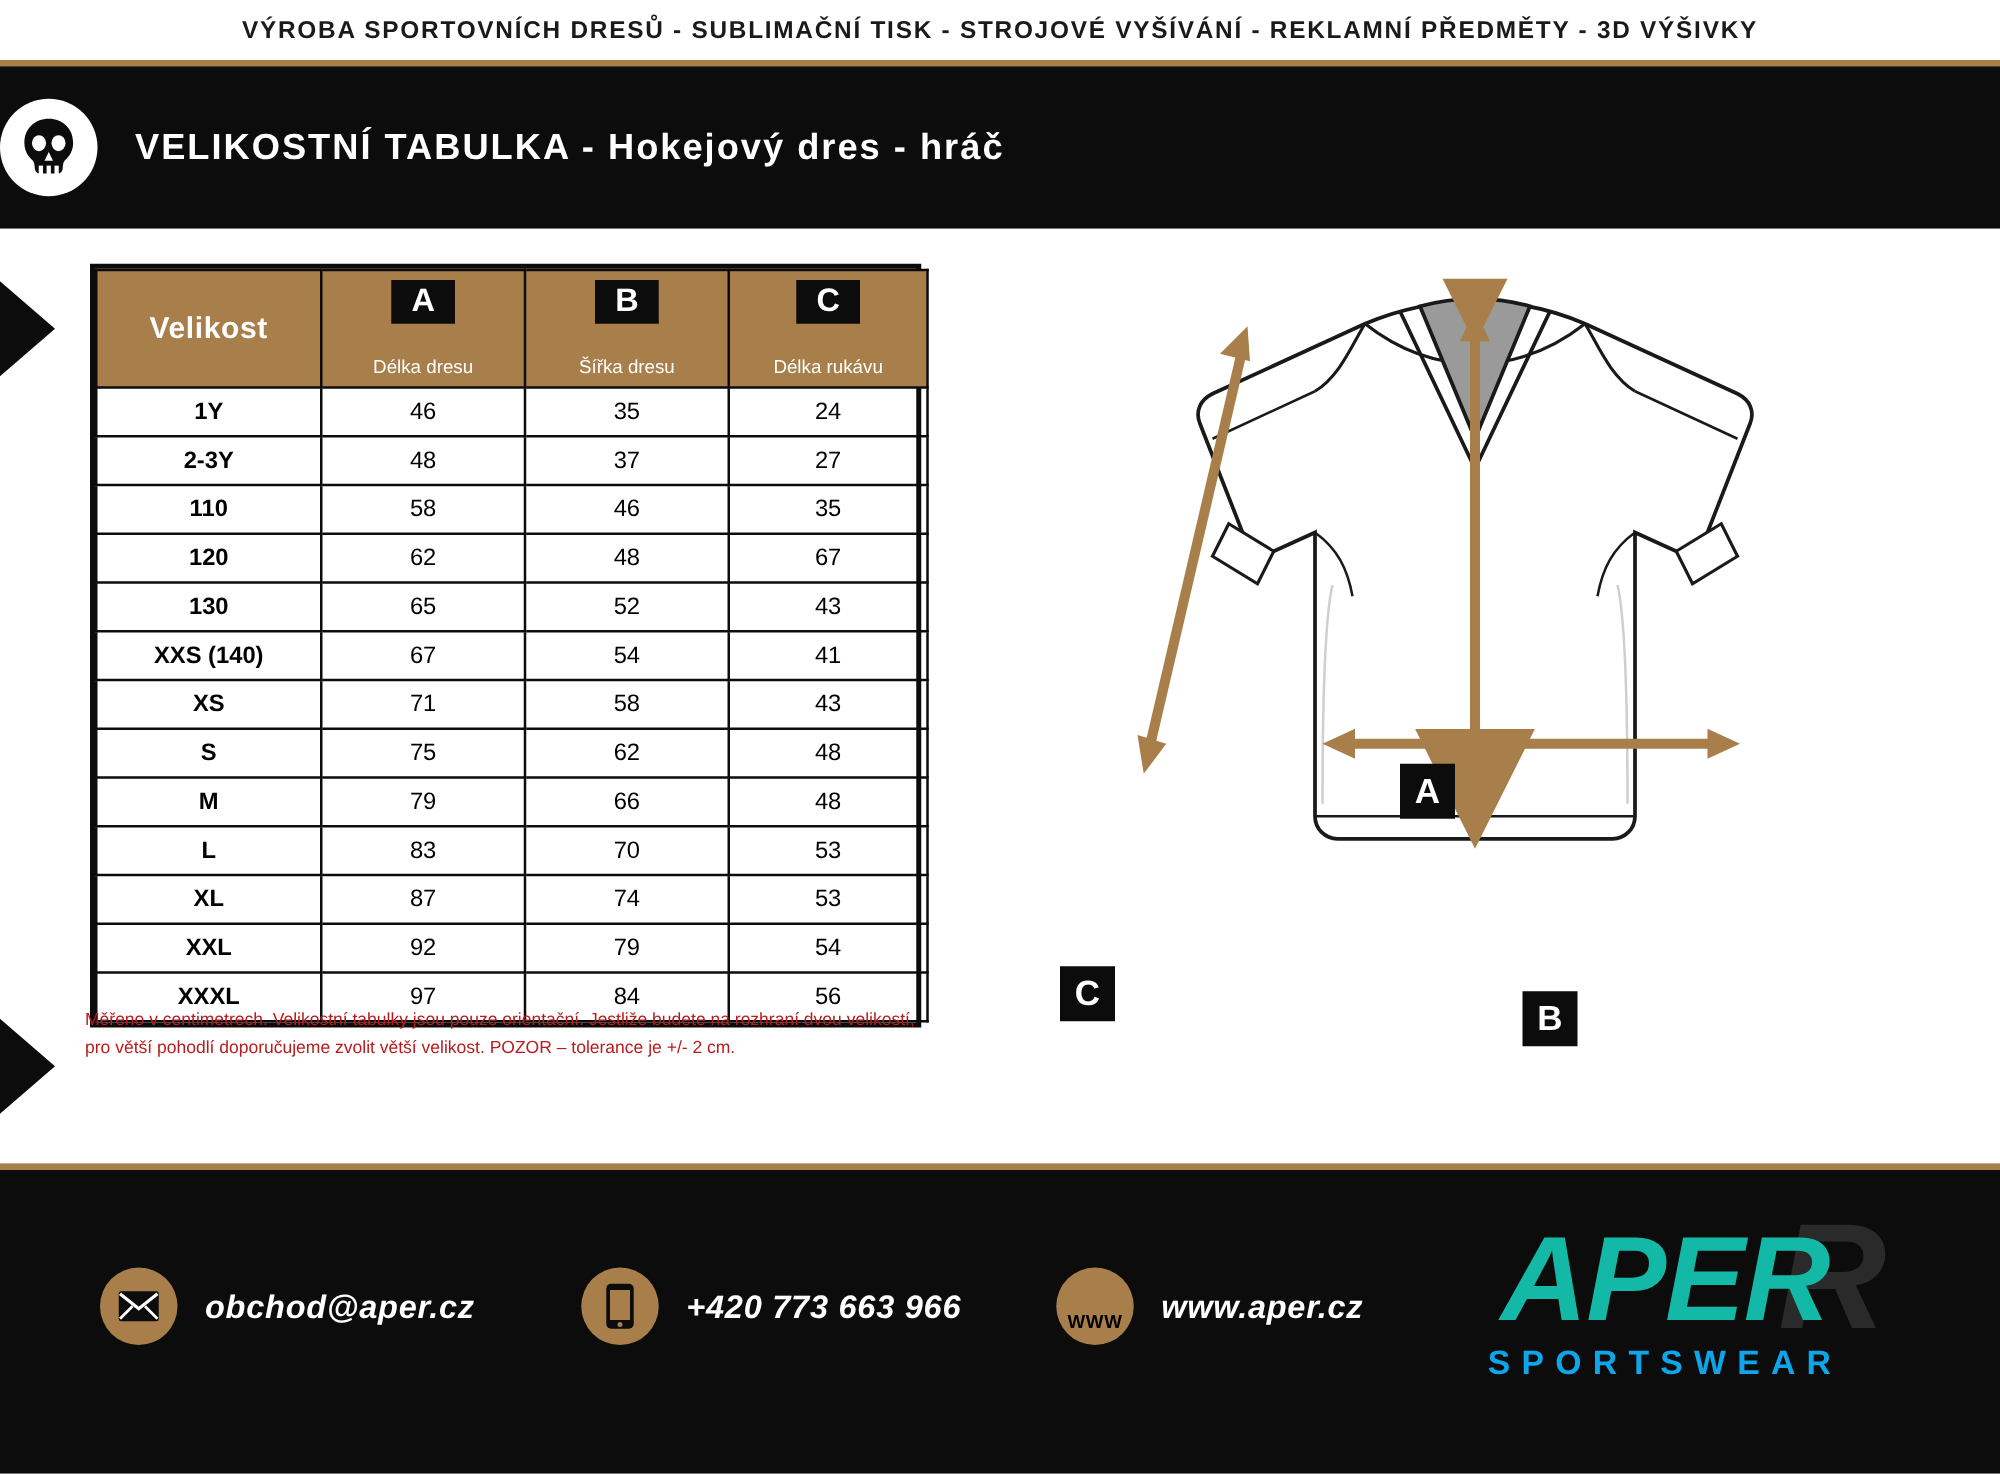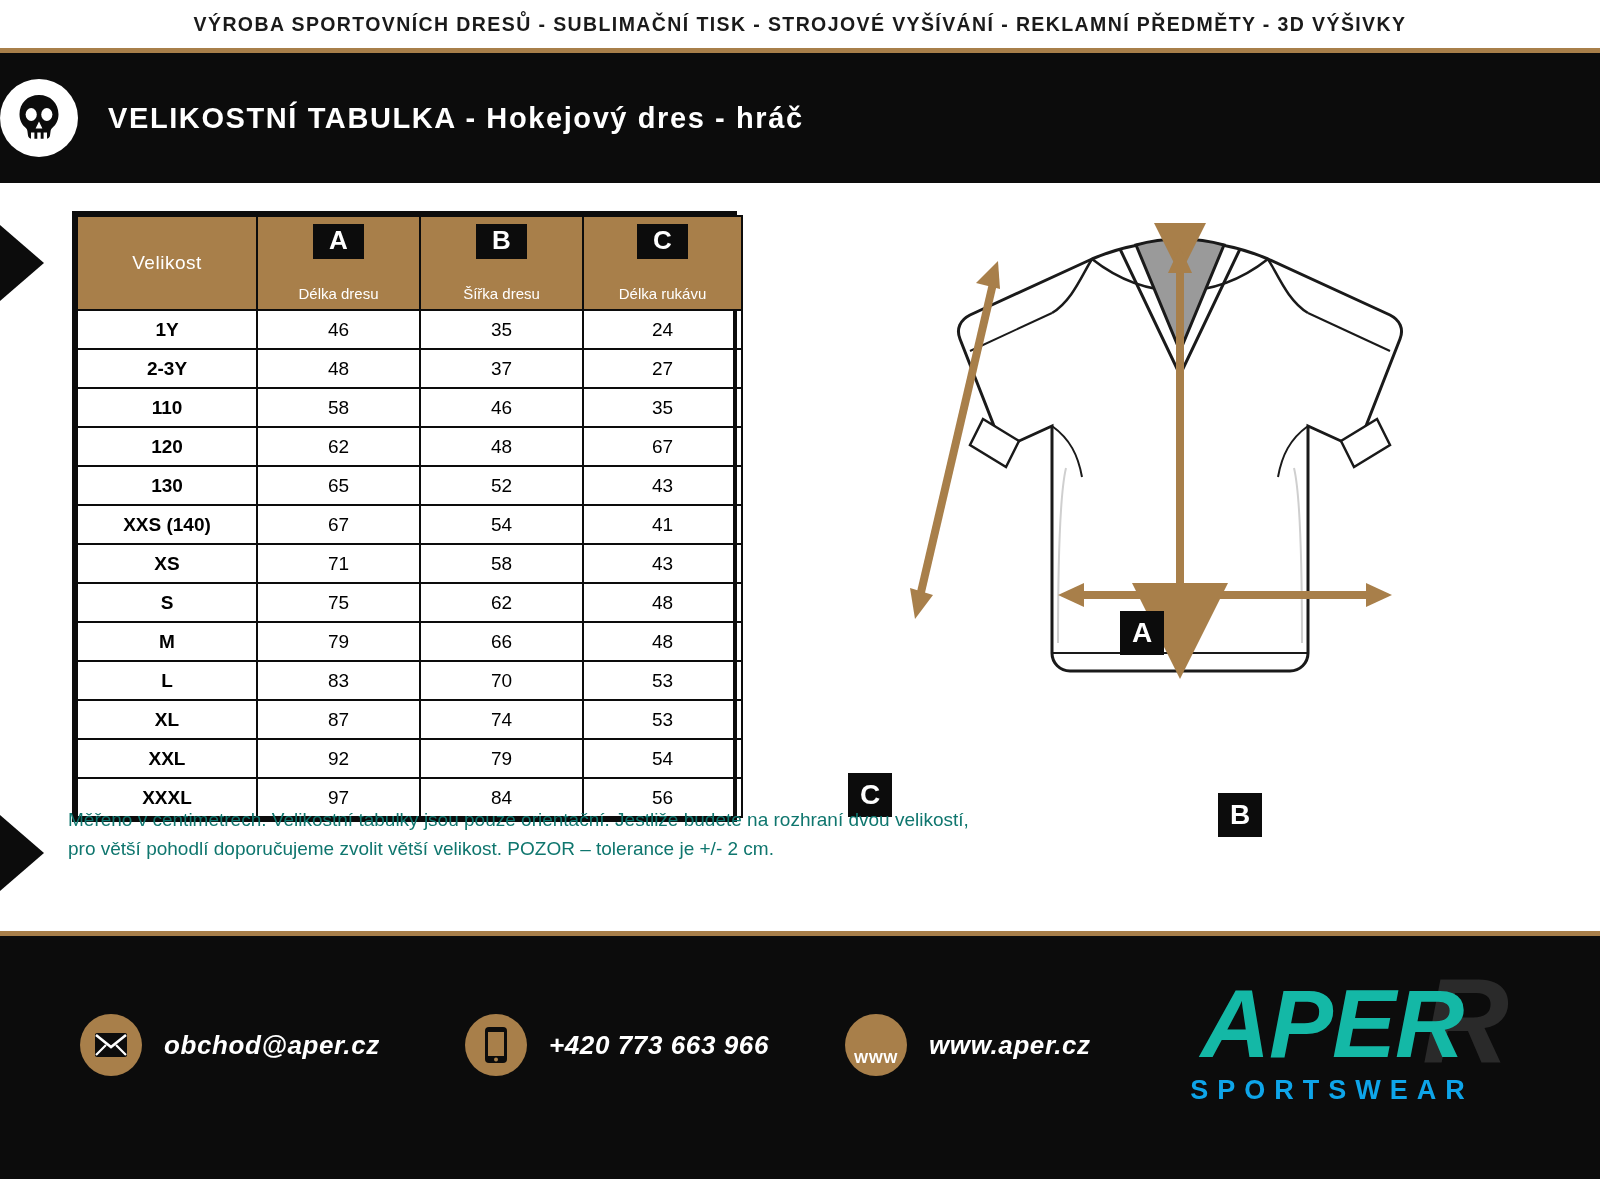--- a/index.html
+++ b/index.html
@@ -98,22 +98,22 @@
   }
   thead th {
     background: #a87f4a;
     color: #ffffff;
     border: 2px solid #0c0c0c;
     height: 92px;
     vertical-align: middle;
     padding: 0;
   }
   .head-size {
-    font-size: 19px;
-    font-weight: normal;
+    font-size: 24px;
+    font-weight: bold;
     letter-spacing: .5px;
     text-align: right;
   }
   .head-letter {
     display: inline-block;
     background: #0c0c0c;
     color: #ffffff;
     font-size: 26px;
     font-weight: bold;
     padding: 2px 16px 4px 16px;
@@ -142,23 +142,23 @@
   col.c-a { width: 163px; }
   col.c-b { width: 163px; }
   col.c-c { width: 159px; }
 
   
   .note {
     position: absolute;
     left: 68px;
     top: 622px;
     width: 1300px;
-    font-size: 19px;
+    font-size: 14px;
     line-height: 1.55;
-    color: #0f766e;
+    color: #b91c1c;
   }
 
   
   .illus {
     position: absolute;
     left: 820px;
     top: 40px;
     width: 720px;
     height: 530px;
   }
@@ -209,21 +209,21 @@
     font-size: 26px;
     font-weight: bold;
     font-style: italic;
     letter-spacing: .6px;
     white-space: nowrap;
   }
   .c-mail  { left: 80px; }
   .c-phone { left: 465px; }
   .c-web   { left: 845px; }
   .www-txt {
-    color: #ffffff;
+    color: #000000;
     font-size: 15px;
     font-weight: bold;
     letter-spacing: .5px;
     margin-top: 24px;
   }
 
   .brand {
     position: absolute;
     right: 58px;
     top: 42px;

